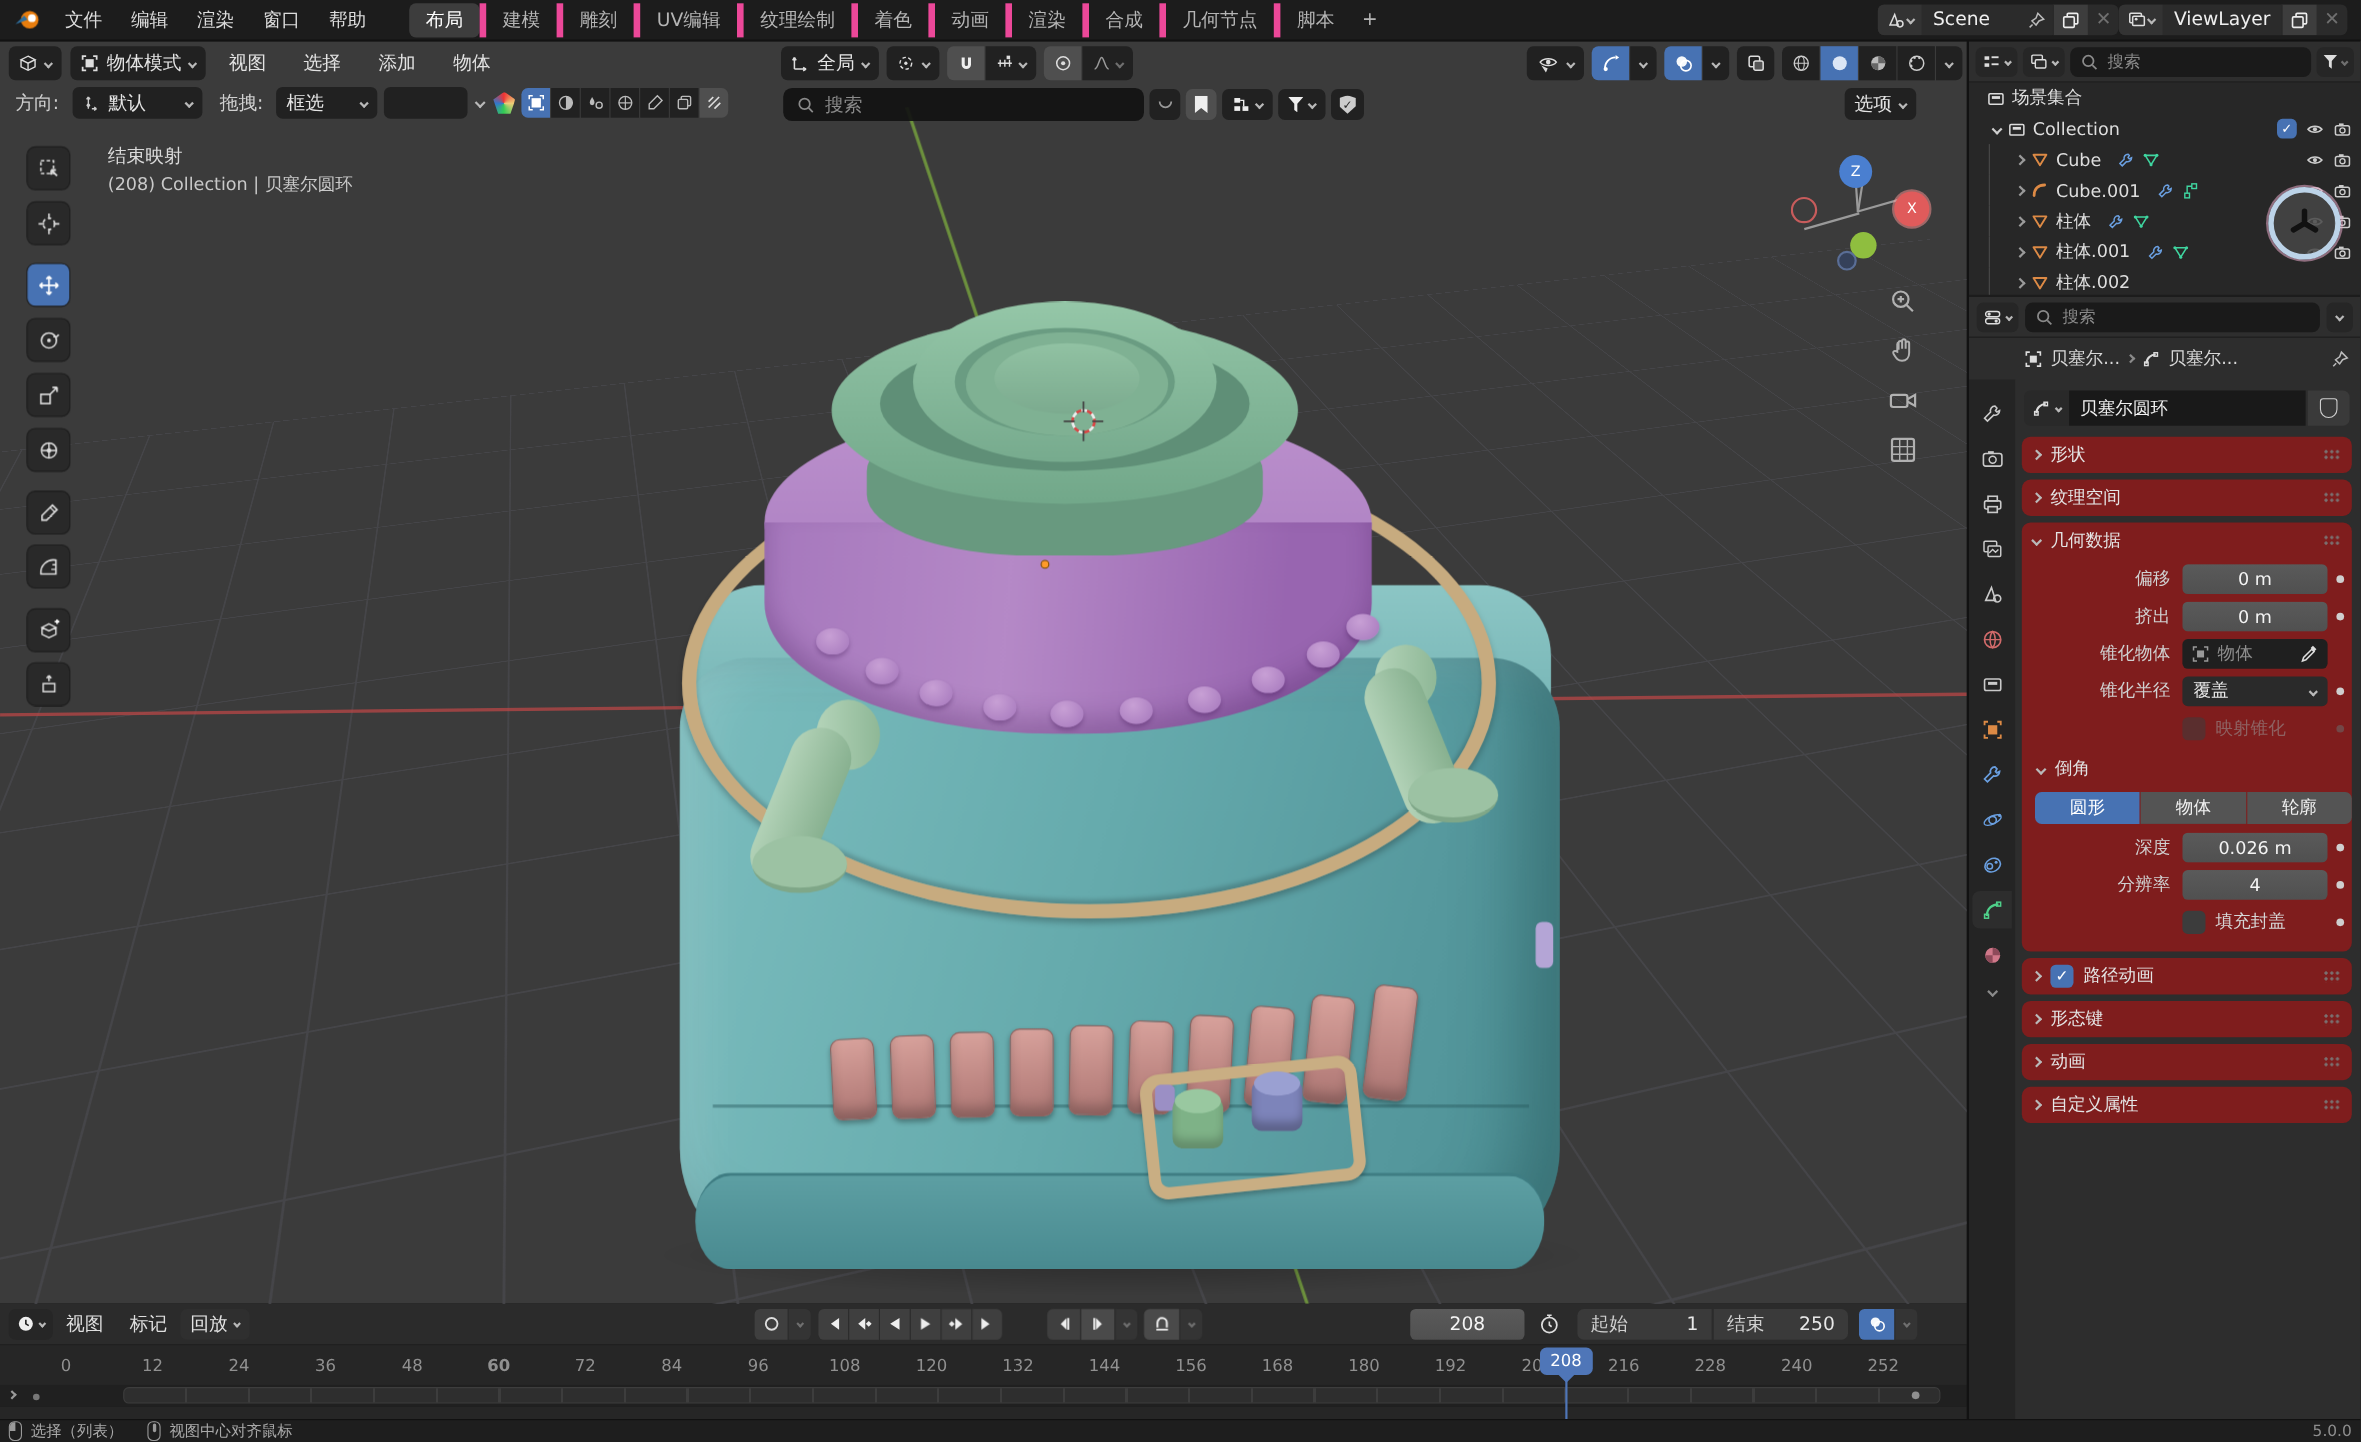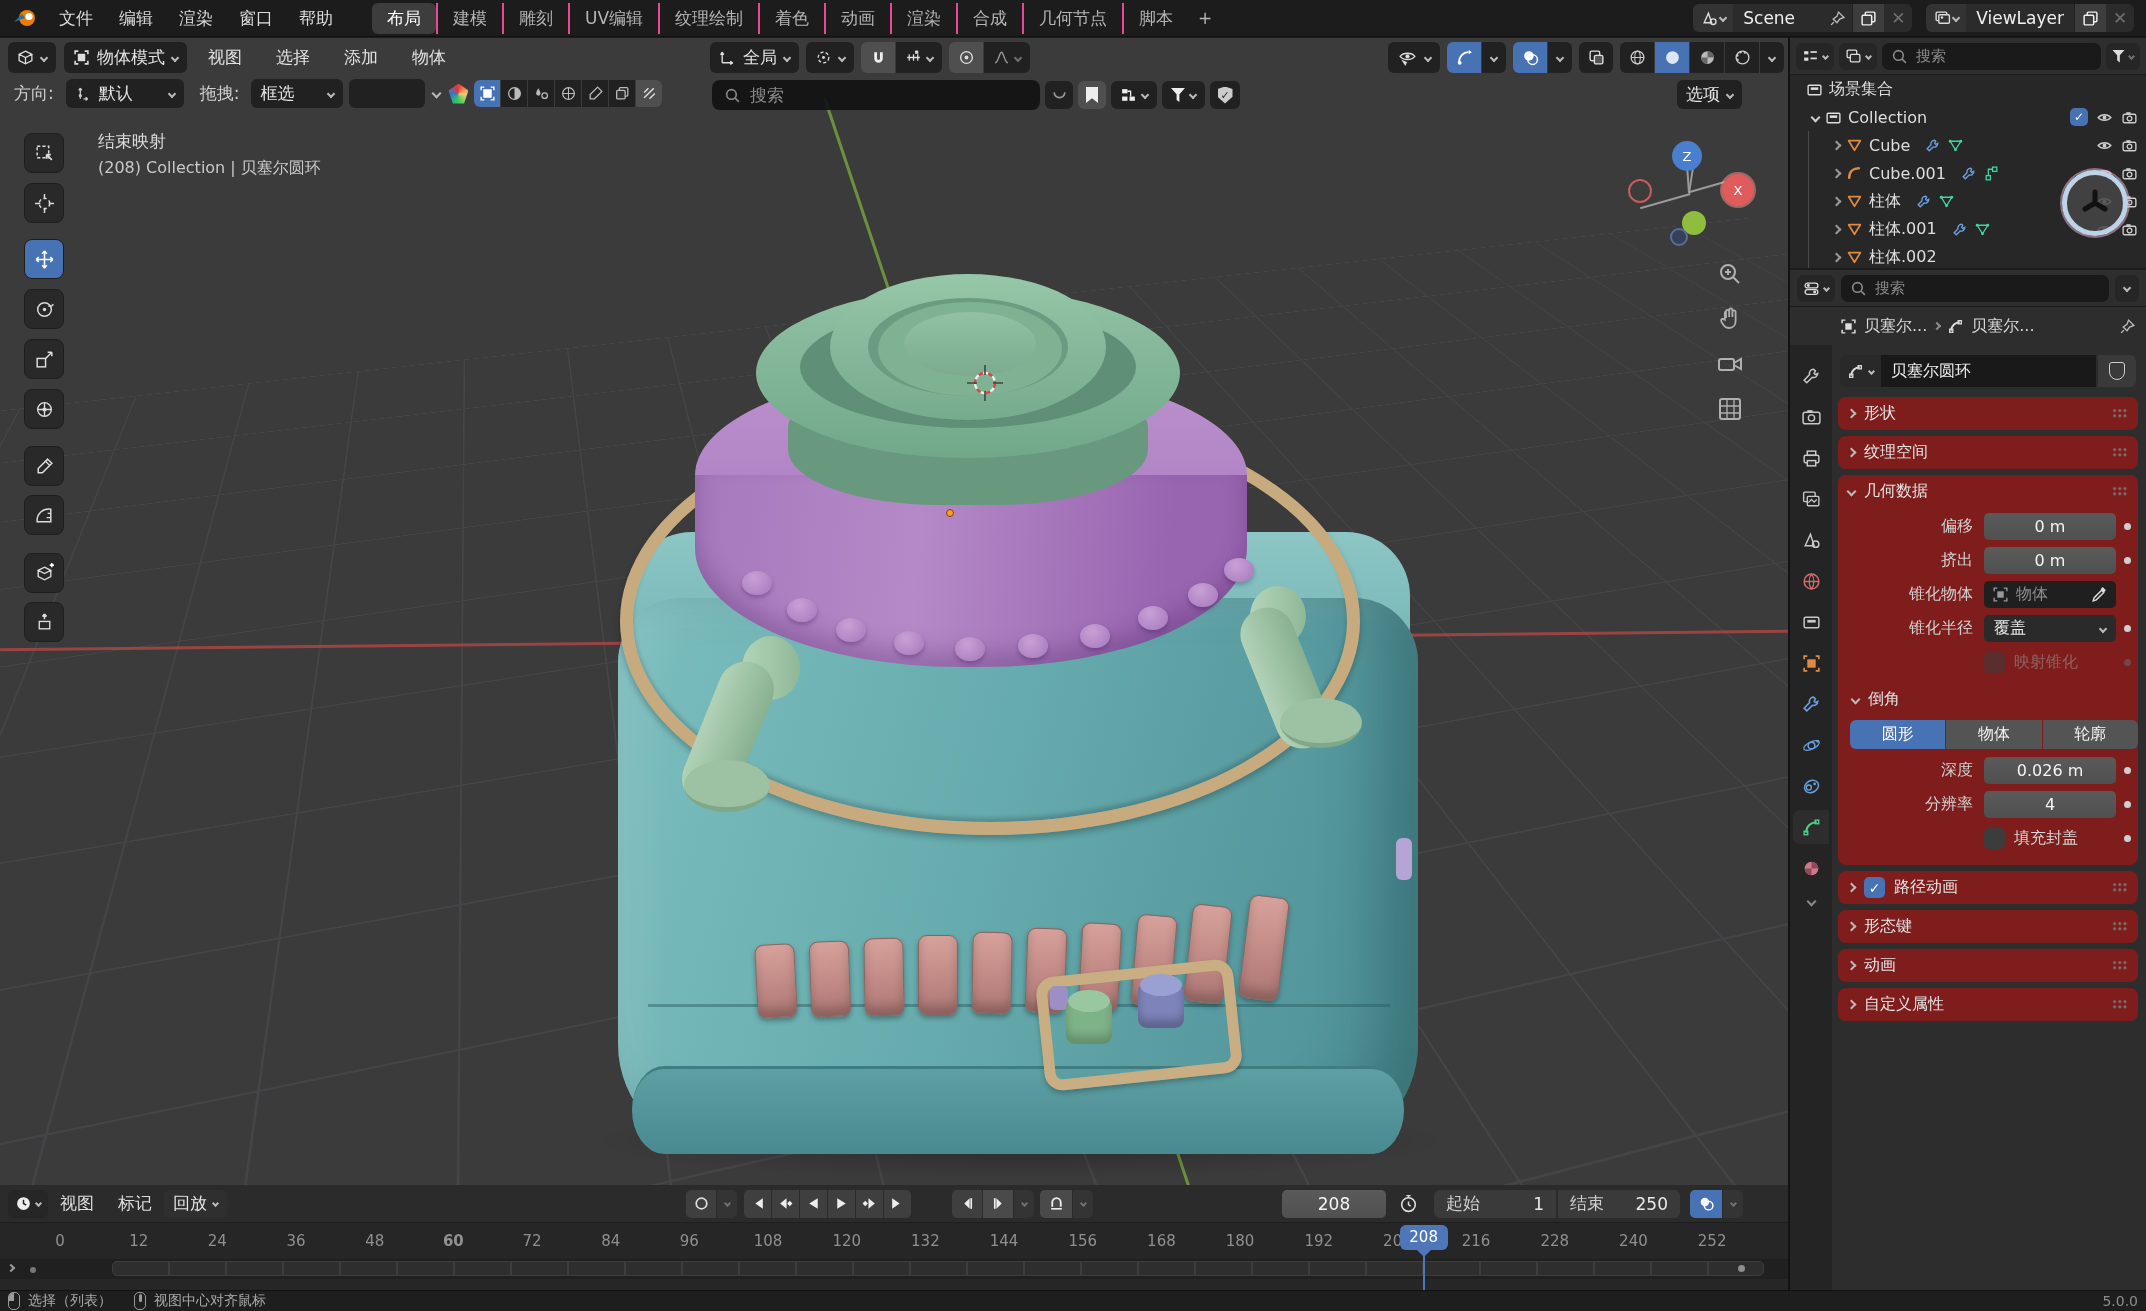--- a/index.html
+++ b/index.html
@@ -3,21 +3,21 @@
 <meta charset="utf-8">
 <style>
 *{margin:0;padding:0;box-sizing:border-box}
 html,body{width:2146px;height:1311px}
 body{background:#1c1c1c;font-family:"DejaVu Sans","Liberation Sans",sans-serif;color:#d6d6d6;overflow:hidden;position:relative;font-size:17px}
 
 .topbar{position:absolute;left:0;top:0;width:2146px;height:37px;background:#1c1c1c;display:flex;align-items:center;padding:0 12px;border-bottom:1px solid #111;z-index:60}
 .blogo{width:26px;height:26px;margin-right:8px;flex:0 0 auto}
 .menu-item{padding:4px 13px;color:#dcdcdc;border-radius:5px;cursor:default;white-space:nowrap}
 .ws-tabs{display:flex;margin-left:26px;align-items:center}
-.ws-tab{padding:4px 15px;color:#b5b5b5;white-space:nowrap;border-left:2px solid #ec4899}
+.ws-tab{padding:4px 15px;color:#b5b5b5;white-space:nowrap;border-left:6px solid #ec4899}
 .ws-tab.active{background:#3d3d3d;color:#fff;border-radius:6px;border-left:none}
 .ws-plus{padding:2px 10px;color:#b5b5b5}
 .idblock{display:flex;align-items:center;background:#2b2b2b;border-radius:6px;height:28px;overflow:hidden}
 .idblock .ib-icon{width:40px;height:100%;display:flex;align-items:center;justify-content:center;gap:2px;background:#333}
 .idblock .ib-name{padding:0 10px;color:#efefef;min-width:96px}
 .idblock .ib-btn{width:32px;height:100%;display:flex;align-items:center;justify-content:center;background:#3d3d3d;border-left:1px solid #222}
 .idblock .ib-x{width:28px;display:flex;align-items:center;justify-content:center;color:#6f6f6f}
 .chev{width:9px;height:9px;border-right:2px solid #b9b9b9;border-bottom:2px solid #b9b9b9;transform:rotate(45deg);display:inline-block;flex:0 0 auto}
 .chev.r{transform:rotate(-45deg)}
 .chev.dim{border-color:#6f6f6f}
@@ -185,21 +185,21 @@
     <span class="ws-tab">UV编辑</span>
     <span class="ws-tab">纹理绘制</span>
     <span class="ws-tab">着色</span>
     <span class="ws-tab">动画</span>
     <span class="ws-tab">渲染</span>
     <span class="ws-tab">合成</span>
     <span class="ws-tab">几何节点</span>
     <span class="ws-tab">脚本</span>
     <span class="ws-plus">+</span>
   </div>
-  <div style="margin-left:auto;display:flex;gap:14px;align-items:flex-start">
+  <div style="margin-left:auto;display:flex;align-items:flex-start">
     <div class="idblock">
       <span class="ib-icon">
         <svg class="icon16" viewBox="0 0 16 16">
             <path d="M3 12 L7 3 L10 12 Z" fill="none" stroke="#ddd" stroke-width="1.3"></path>
             <circle cx="11.5" cy="11" r="2.6" fill="none" stroke="#ddd" stroke-width="1.3"></circle>
           </svg>
         <span class="chev" style="width:6px;height:6px"></span>
       </span>
       <span class="ib-name">Scene</span>
       <svg class="icon16" viewBox="0 0 16 16" style="margin-right:6px">

